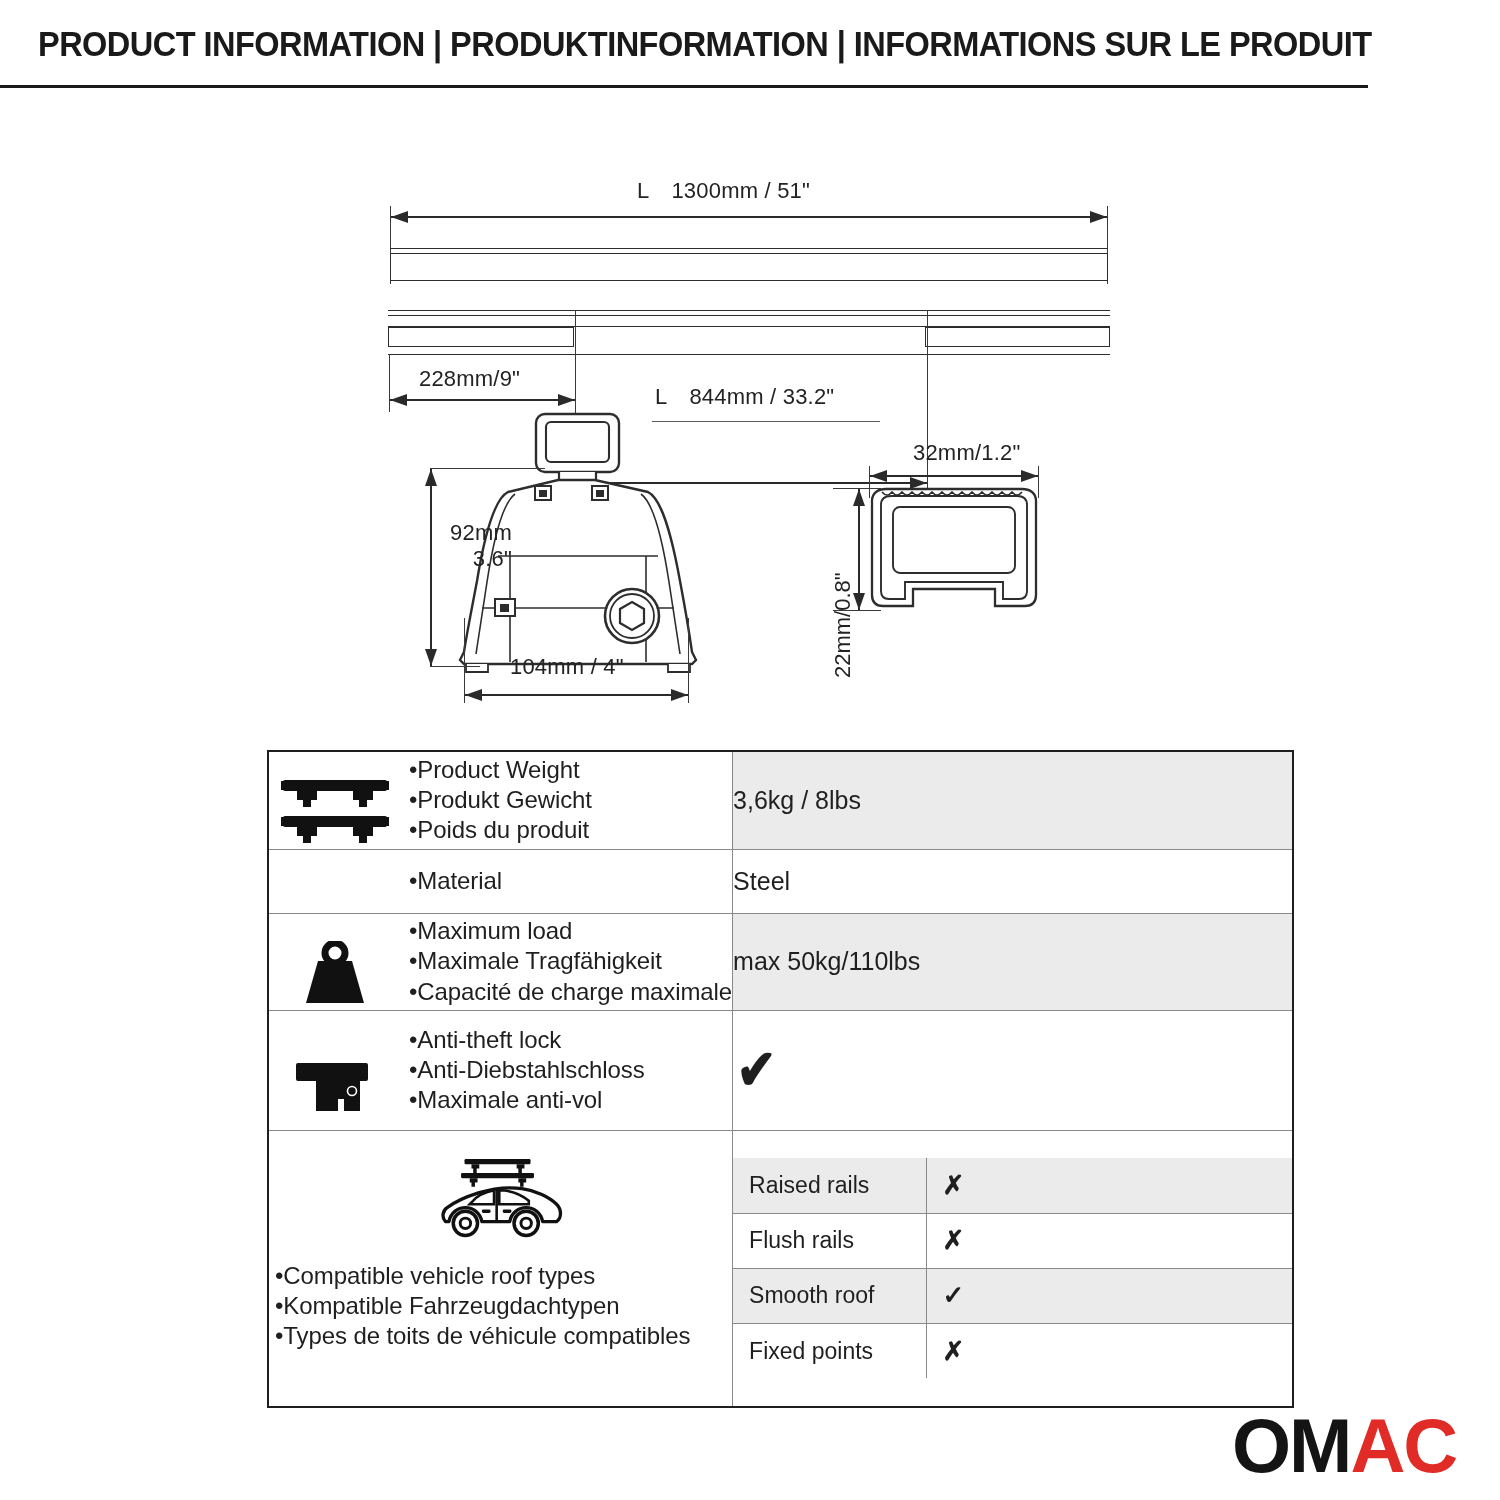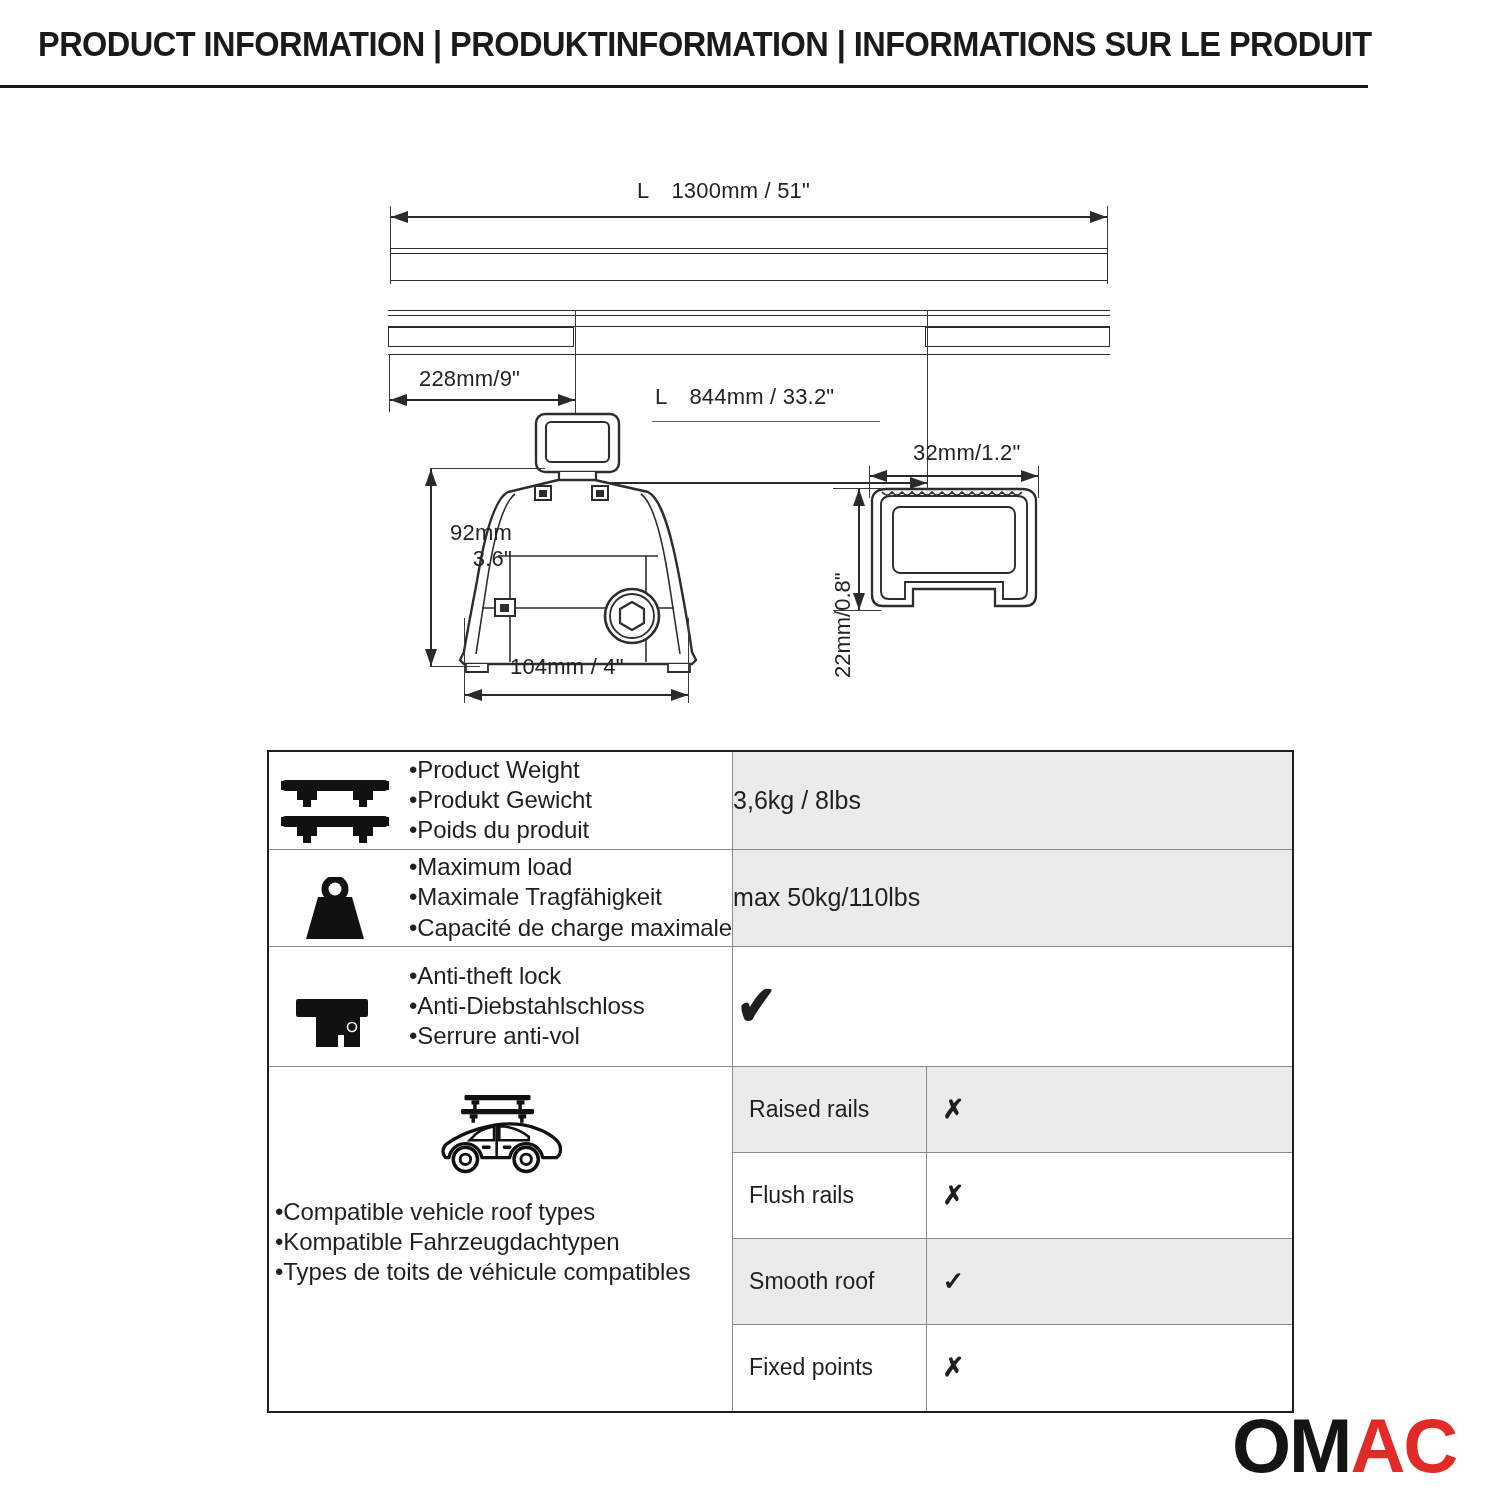--- a/index.html
+++ b/index.html
@@ -185,21 +185,21 @@
   .bullets div { white-space: nowrap; }
   .bullets div.wrapok { white-space: normal; }
 
   
   .subtable {
     width: 100%;
     border-collapse: collapse;
   }
   .subtable td {
     border: 1.5px solid #8a8a8a;
-    height: 86px;
+    height: 55px;
     font-size: 23px;
     color: #1f1f1f;
   }
   .subtable td.st-name { width: 193px; padding-left: 16px; }
   .subtable td.st-mark { padding-left: 16px; font-size: 26px; font-weight: bold; }
   .subtable tr:first-child td { border-top: none; }
   .subtable tr:last-child td { border-bottom: none; }
   .subtable td:first-child { border-left: none; }
   .subtable td:last-child { border-right: none; }
 
@@ -371,20 +371,31 @@
           <div class="bullets">
             <div>•Product Weight</div>
             <div>•Produkt Gewicht</div>
             <div>•Poids du produit</div>
           </div>
         </div>
       </td>
       <td class="cell-value shaded" style="height:98px;">3,6kg / 8lbs</td>
     </tr>
 
+    <tr>
+      <td class="cell-label">
+        <div class="label-flex">
+          <div class="icon-box"></div>
+          <div class="bullets">
+            <div>•Material</div>
+          </div>
+        </div>
+      </td>
+      <td class="cell-value" style="height:64px;">Steel</td>
+    </tr>
 
     <tr>
       <td class="cell-label">
         <div class="label-flex">
           <div class="icon-box">
             <svg width="70" height="66" viewBox="0 0 70 66">
               <circle cx="35" cy="12" r="10" fill="none" stroke="#111" stroke-width="7"></circle>
               <path d="M18,20 L52,20 L64,62 L6,62 Z" fill="#111"></path>
             </svg>
           </div>
@@ -404,21 +415,21 @@
           <div class="icon-box">
             <svg width="86" height="58" viewBox="0 0 86 58">
               <rect x="4" y="6" width="72" height="18" rx="2" fill="#111"></rect>
               <path d="M24,24 h44 v30 h-16 v-12 h-6 v12 h-22 Z" fill="#111"></path>
               <circle cx="60" cy="34" r="4.5" fill="none" stroke="#fff" stroke-width="1.6"></circle>
             </svg>
           </div>
           <div class="bullets">
             <div>•Anti-theft lock</div>
             <div>•Anti-Diebstahlschloss</div>
-            <div>•Serrure anti-vol</div>
+            <div>•Maximale anti-vol</div>
           </div>
         </div>
       </td>
       <td class="cell-value" style="height:120px;">
         <span class="tick-big">✔</span>
       </td>
     </tr>
 
     <tr>
       <td class="cell-label" style="height:277px; vertical-align:top; padding-top:16px;">

